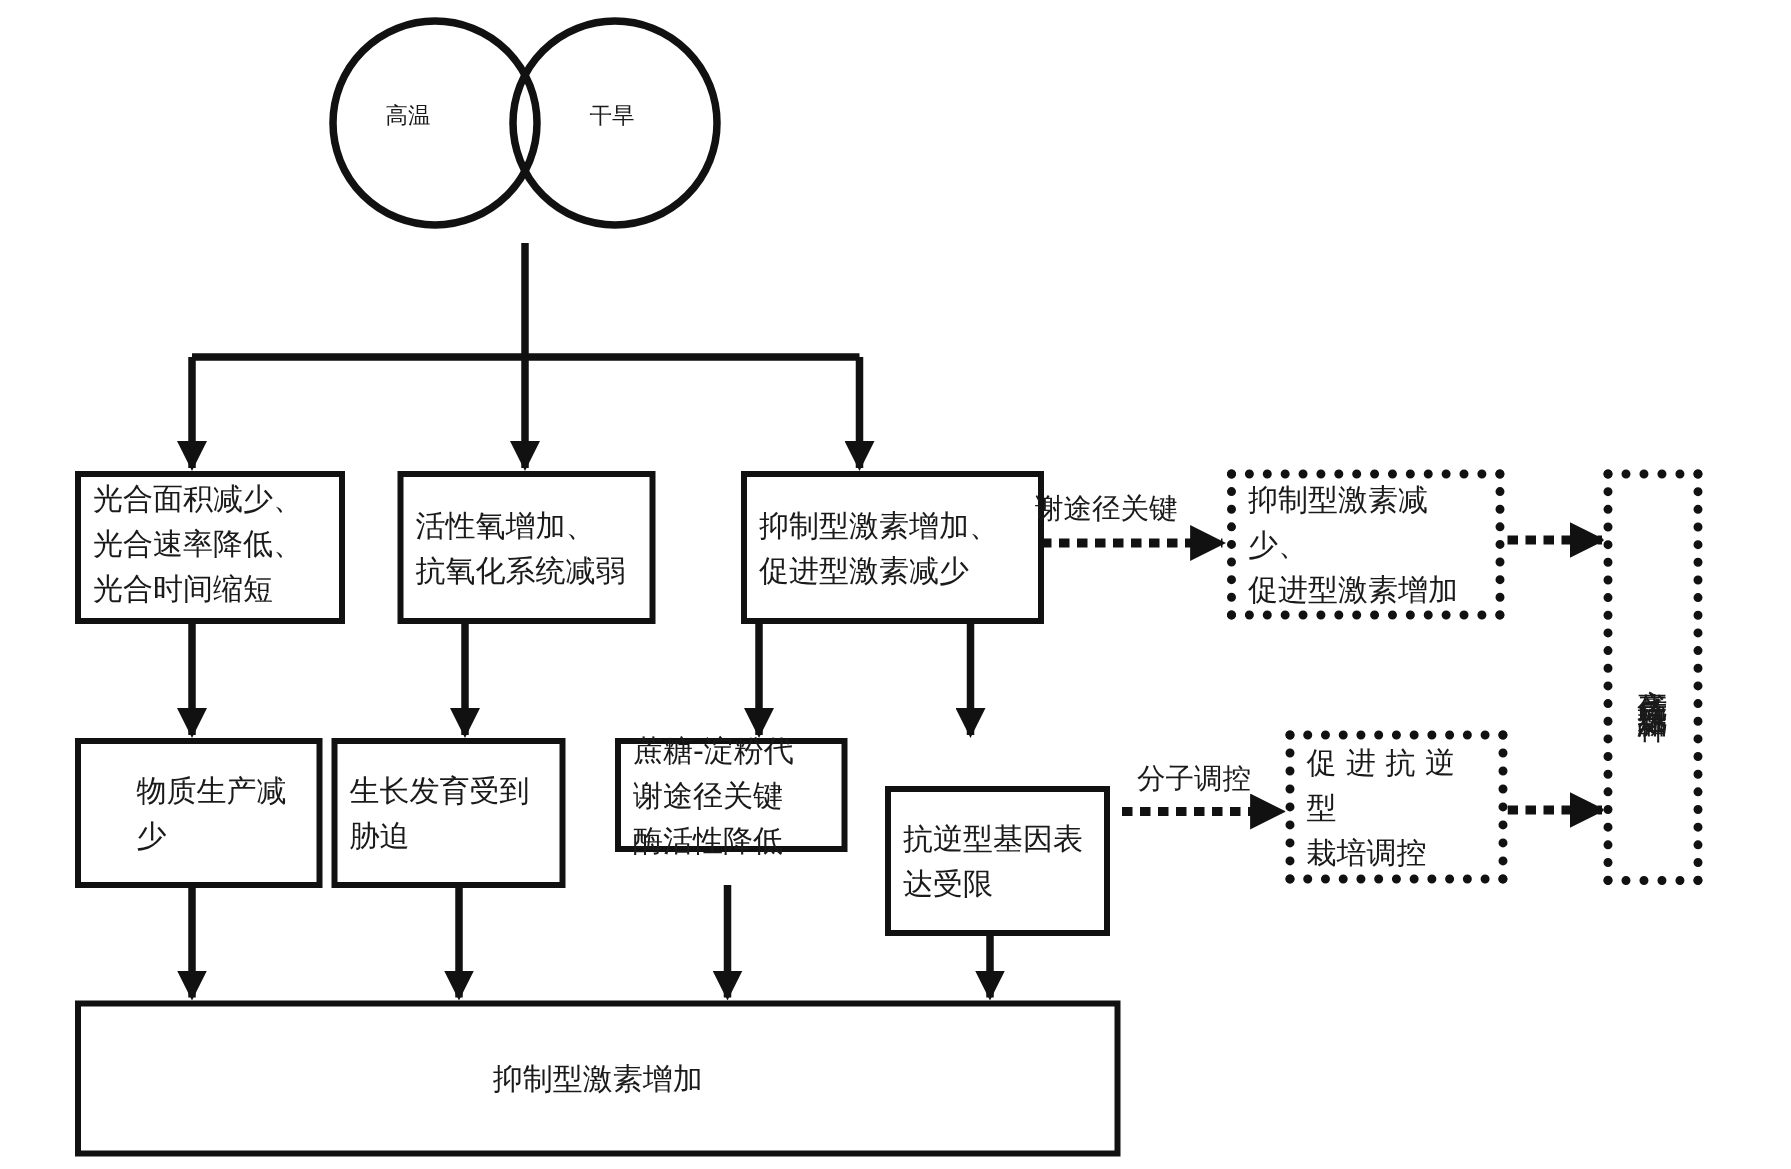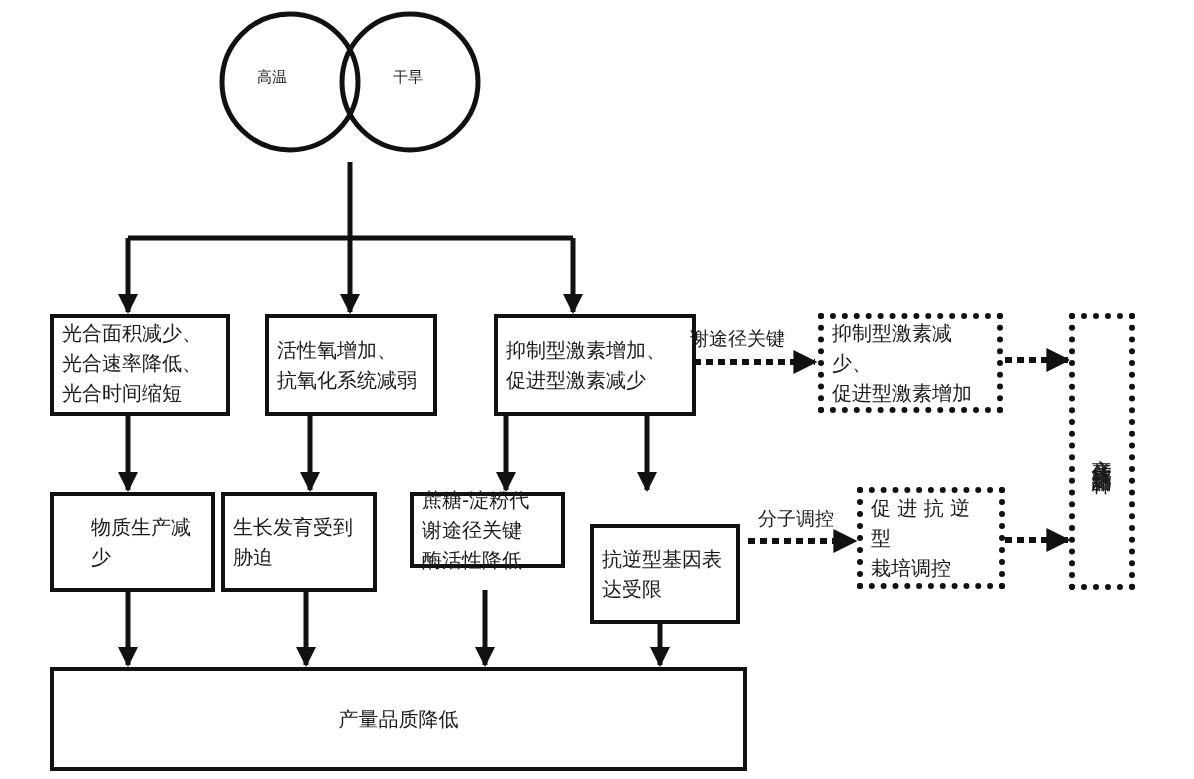--- a/index.html
+++ b/index.html
@@ -79,21 +79,21 @@
   <span class="txt">蔗糖-淀粉代
 谢途径关键
 酶活性降低</span>
 </div>
 <div class="box" style="left:590px; top:492px; width:150px; height:100px;margin-top:32px;">
   <span class="txt">抗逆型基因表
 达受限</span>
 </div>
 
 <div class="box center" style="left:50px; top:667px; width:697px; height:104px;">
-  <span class="txt">产量品质降低</span>
+  <span class="txt">抑制型激素增加</span>
 </div>
 
 <div class="edge-label" style="left:690px; top:326px;">谢途径关键</div>
 <div class="edge-label" style="left:758px; top:506px;text-align:center;">分子调控</div>
 
 <div class="box dotted" style="left:818px; top:313px; width:185px; height:100px;">
   <span class="txt">抑制型激素减少、
 促进型激素增加</span>
 </div>
 <div class="box dotted" style="left:857px; top:487px; width:148px; height:102px;">

